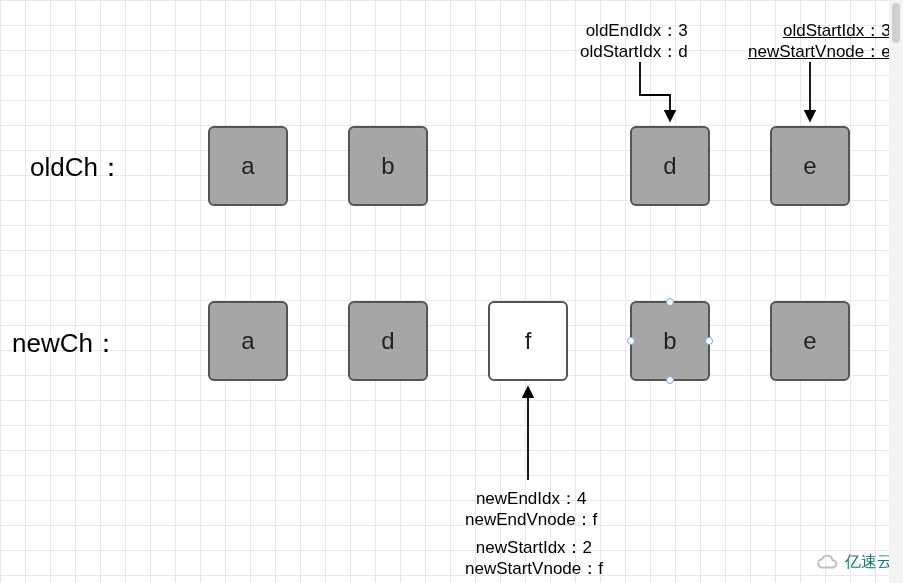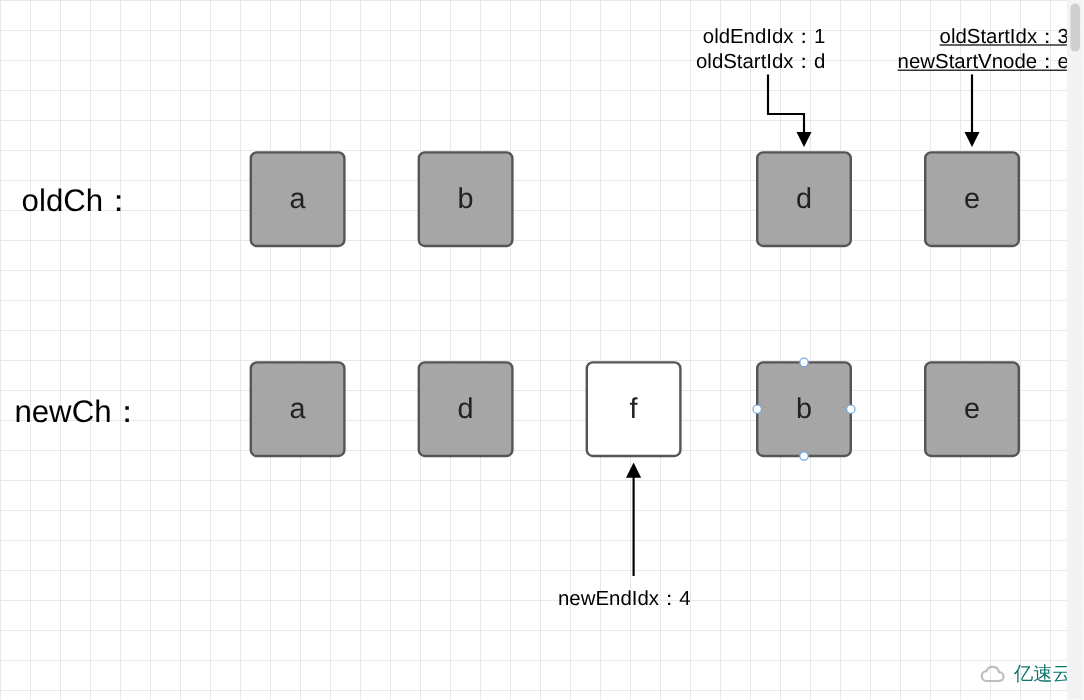--- a/index.html
+++ b/index.html
@@ -94,21 +94,21 @@
       border-radius: 4px;
     }
   </style>
 </head>
 <body>
 
 <div class="grid-bg"></div>
 
 <div class="diagram">
 
-  <div class="row-label" style="left:18px; top:150px;">oldCh：</div>
+  <div class="row-label" style="left:30px; top:150px;">oldCh：</div>
   <div class="row-label" style="left:12px; top:326px;">newCh：</div>
 
   <div class="node filled" style="left:208px; top:126px;">
     <span>a</span>
   </div>
   <div class="node filled" style="left:348px; top:126px;">
     <span>b</span>
   </div>
   <div class="node filled" style="left:630px; top:126px;">
     <span>d</span>
@@ -131,30 +131,35 @@
     <span class="selected-handle h-top"></span>
     <span class="selected-handle h-bottom"></span>
     <span class="selected-handle h-left"></span>
     <span class="selected-handle h-right"></span>
   </div>
   <div class="node filled" style="left:770px; top:301px;">
     <span>e</span>
   </div>
 
   <div class="anno" style="left:580px; top:20px; text-align:right;">
-    <span class="line">oldEndIdx：1</span>
+    <span class="line">oldEndIdx：3</span>
     <span class="line">oldStartIdx：d</span>
   </div>
   <div class="anno" style="left:748px; top:20px; text-align:right;text-decoration:underline;">
     <span class="line">oldStartIdx：3</span>
     <span class="line">newStartVnode：e</span>
   </div>
 
   <div class="anno" style="left:465px; top:488px; text-align:center;">
     <span class="line">newEndIdx：4</span>
+    <span class="line">newEndVnode：f</span>
+  </div>
+  <div class="anno" style="left:465px; top:537px; text-align:center;">
+    <span class="line">newStartIdx：2</span>
+    <span class="line">newStartVnode：f</span>
   </div>
 
   <svg class="arrows">
     <defs>
       <marker id="ah" viewBox="0 0 10 10" refX="8" refY="5" markerWidth="7" markerHeight="7" orient="auto-start-reverse">
         <path d="M 0 0 L 10 5 L 0 10 z" fill="#000"></path>
       </marker>
     </defs>
 
     <path d="M 640 62 L 640 95 L 670 95 L 670 120" stroke="#000" stroke-width="1.8" fill="none" marker-end="url(#ah)"></path>

